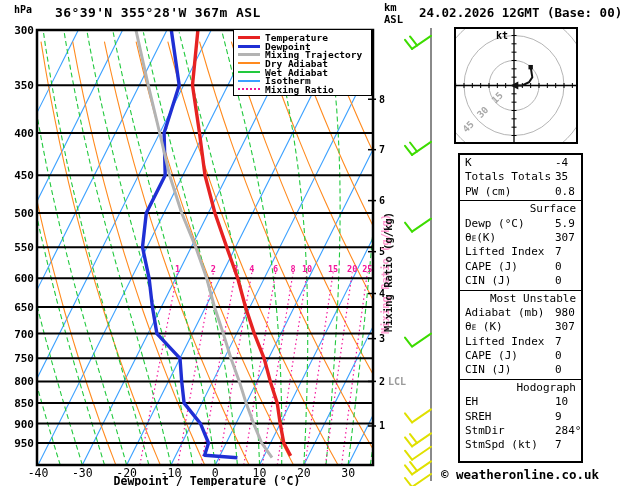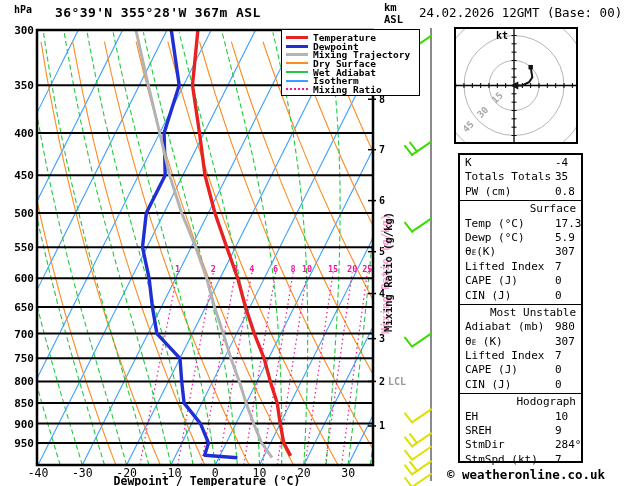--- a/index.html
+++ b/index.html
@@ -2,36 +2,36 @@
 <html><head>
 <meta charset="utf-8">
 <style>
   html,body{margin:0;padding:0;background:#fff;}
   .screen{position:relative;width:629px;height:486px;background:#fff;overflow:hidden;
           font-family:"DejaVu Sans Mono",monospace;color:#000;}
   svg{position:absolute;left:0;top:0;}
   .hpa{position:absolute;left:14px;top:4px;font-size:10px;font-weight:bold;}
   .title{position:absolute;left:55px;top:5px;font-size:13px;font-weight:bold;letter-spacing:.4px;white-space:pre;}
   .kmasl{position:absolute;left:384px;top:1px;width:30px;font-size:10.5px;font-weight:bold;line-height:12px;text-align:left;}
-  .date{position:absolute;left:419px;top:5px;font-size:12.5px;font-weight:normal;white-space:pre;}
+  .date{position:absolute;left:419px;top:5px;font-size:12.5px;font-weight:bold;white-space:pre;}
   .legend{position:absolute;left:233px;top:29px;width:139px;height:67px;border:1.5px solid #000;
-          background:#fff;padding:3px 0 0 4px;box-sizing:border-box;margin-left:48px;}
+          background:#fff;padding:3px 0 0 4px;box-sizing:border-box;}
   .lrow{display:flex;align-items:center;height:8.7px;}
   .lswatch{width:22px;margin-right:5px;flex:none;}
   .llabel{font-size:9.5px;font-weight:bold;line-height:9px;white-space:nowrap;}
   .kt{position:absolute;left:459px;top:30px;font-size:10px;font-weight:bold;padding-left:37px;}
   .stable{position:absolute;left:458px;top:153px;width:125px;height:310px;border:2px solid #000;
           box-sizing:border-box;background:#fff;font-size:11px;}
   .sec{padding:1px 0 1px 5px;}
   .sec + .sec{border-top:1.5px solid #000;}
   .th{text-align:right;height:14.4px;line-height:14.4px;padding-right:5px;font-weight:normal;}
   .kv{position:relative;height:14.4px;line-height:14.4px;white-space:pre;}
   .kv .v{position:absolute;left:90px;top:0;}
   .sub{font-size:7.5px;}
-  .footer{position:absolute;left:441px;top:467px;font-size:12.5px;font-weight:bold;white-space:pre;margin-left:6px;}
+  .footer{position:absolute;left:441px;top:467px;font-size:12.5px;font-weight:bold;white-space:pre;}
 </style>
 </head>
 <body>
 
 <div class="screen">
   <svg id="plot" width="629" height="486">
       <defs>
         <clipPath id="pc">
           <rect x="37" y="30" width="336" height="435"></rect>
         </clipPath>
@@ -279,21 +279,21 @@
       <div class="lrow">
         <span class="lswatch" style="border-top: 3px solid rgb(31, 47, 212);"></span>
         <span class="llabel">Dewpoint</span>
       </div>
       <div class="lrow">
         <span class="lswatch" style="border-top: 3px solid rgb(179, 179, 179);"></span>
         <span class="llabel">Mixing Trajectory</span>
       </div>
       <div class="lrow">
         <span class="lswatch" style="border-top: 2px solid rgb(255, 138, 30);"></span>
-        <span class="llabel">Dry Surface</span>
+        <span class="llabel">Dry Adiabat</span>
       </div>
       <div class="lrow">
         <span class="lswatch" style="border-top: 2px solid rgb(34, 201, 62);"></span>
         <span class="llabel">Wet Adiabat</span>
       </div>
       <div class="lrow">
         <span class="lswatch" style="border-top: 2px solid rgb(58, 160, 255);"></span>
         <span class="llabel">Isotherm</span>
       </div>
       <div class="lrow">
@@ -305,21 +305,20 @@
   <span class="kt">kt</span>
 
   <div class="stable" id="sidetable">
       <div class="sec">
         <div class="kv"><span>K</span><span class="v">-4</span></div>
         <div class="kv"><span>Totals Totals</span><span class="v">35</span></div>
         <div class="kv"><span>PW (cm)</span><span class="v">0.8</span></div>
       </div>
       <div class="sec">
         <div class="th">Surface</div>
-        <div class="kv"><span>Temp (°C)</span><span class="v">17.3</span></div>
         <div class="kv"><span>Dewp (°C)</span><span class="v">5.9</span></div>
         <div class="kv"><span>θ<span class="sub">E</span>(K)</span><span class="v">307</span></div>
         <div class="kv"><span>Lifted Index</span><span class="v">7</span></div>
         <div class="kv"><span>CAPE (J)</span><span class="v">0</span></div>
         <div class="kv"><span>CIN (J)</span><span class="v">0</span></div>
       </div>
       <div class="sec">
         <div class="th">Most Unstable</div>
         <div class="kv"><span>Adiabat (mb)</span><span class="v">980</span></div>
         <div class="kv"><span>θ<span class="sub">E</span> (K)</span><span class="v">307</span></div>

